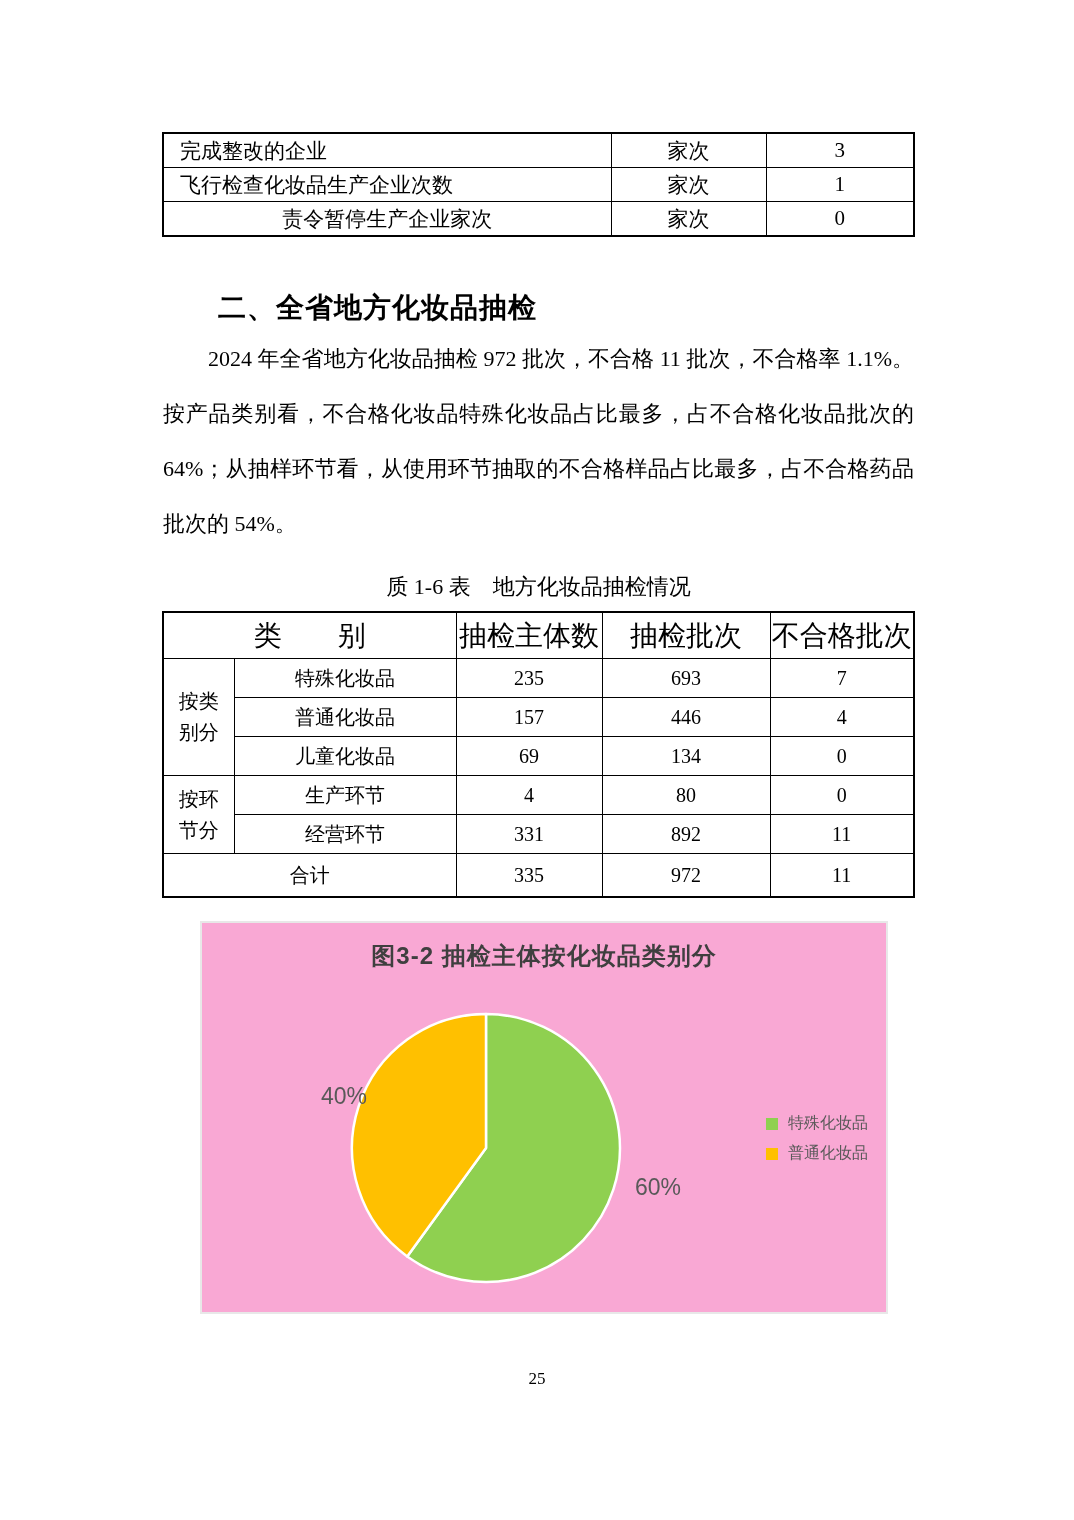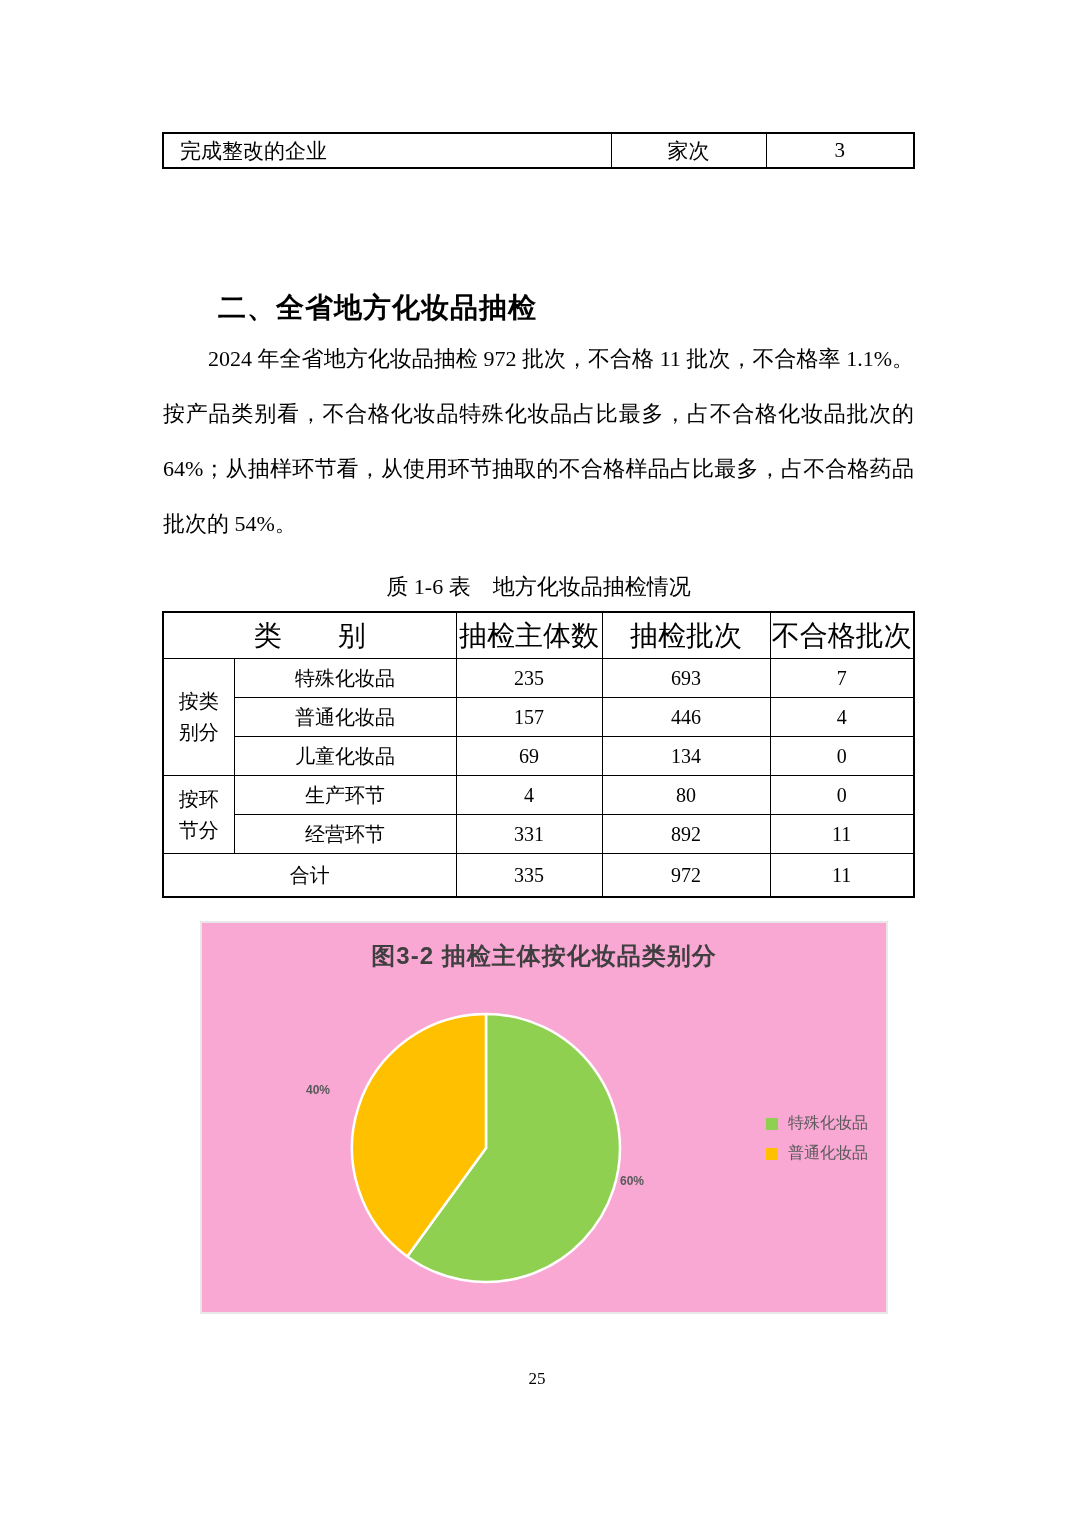--- a/index.html
+++ b/index.html
@@ -38,21 +38,21 @@
   #chartbox{
     position:absolute;left:200px;top:921px;width:684px;height:389px;
     border:2px solid #e8e8e8;background:#f9a8d4;
     font-family:"Liberation Sans","DejaVu Sans",sans-serif;
   }
   #chart-title{
     position:absolute;left:0;top:17px;width:100%;text-align:center;
     font-weight:bold;font-size:24px;color:#3f3f3f;letter-spacing:1px;
   }
   #pie-svg{position:absolute;left:0;top:0;}
-  .pie-label{position:absolute;font-size:12px;font-weight:700;color:#595959;}
+  .pie-label{position:absolute;font-size:23px;font-weight:400;color:#595959;margin-left:15px;}
   #label-40{left:104px;top:160px;}
   #label-60{left:418px;top:251px;}
   #legend{position:absolute;left:564px;top:190px;}
   .legend-row{display:flex;align-items:center;margin-bottom:9px;}
   .legend-row svg{display:block;margin-right:10px;}
   .legend-text{font-size:16px;color:#595959;}
   
   #pagenum{position:absolute;left:0;top:1369px;width:100%;text-align:center;font-size:17px;}
 </style>
 </head>
@@ -62,20 +62,30 @@
   <colgroup>
       <col style="width:448px">
       <col style="width:155px">
       <col style="width:148px">
     </colgroup>
   <tbody>
     <tr>
       <td class="c-name">完成整改的企业</td>
       <td class="c-unit">家次</td>
       <td class="c-val">3</td>
+    </tr>
+    <tr>
+      <td class="c-name">飞行检查化妆品生产企业次数</td>
+      <td class="c-unit">家次</td>
+      <td class="c-val">1</td>
+    </tr>
+    <tr>
+      <td class="c-name centered">责令暂停生产企业家次</td>
+      <td class="c-unit">家次</td>
+      <td class="c-val">0</td>
     </tr>
   </tbody>
 </table>
 
 <div id="heading">二、全省地方化妆品抽检</div>
 <div id="para">2024 年全省地方化妆品抽检 972 批次，不合格 11 批次，不合格率 1.1%。按产品类别看，不合格化妆品特殊化妆品占比最多，占不合格化妆品批次的 64%；从抽样环节看，从使用环节抽取的不合格样品占比最多，占不合格药品批次的 54%。</div>
 
 <div id="caption">质 1-6 表　地方化妆品抽检情况</div>
 <table id="table2" class="tbl">
   <colgroup>

